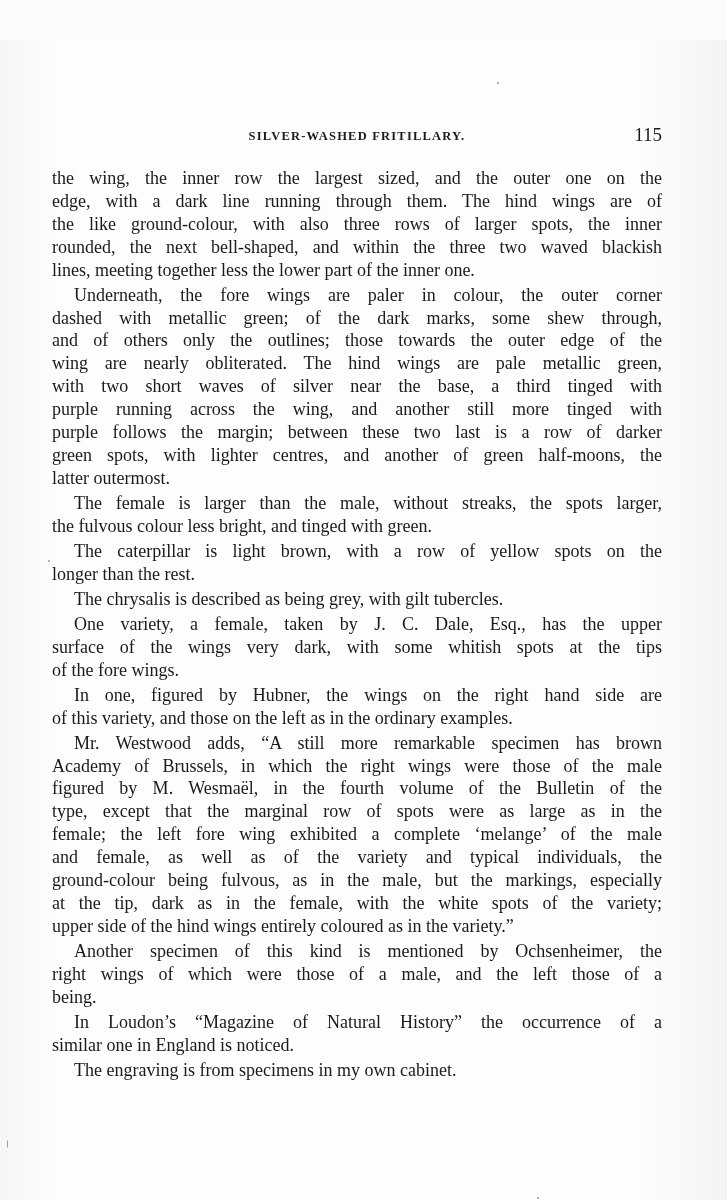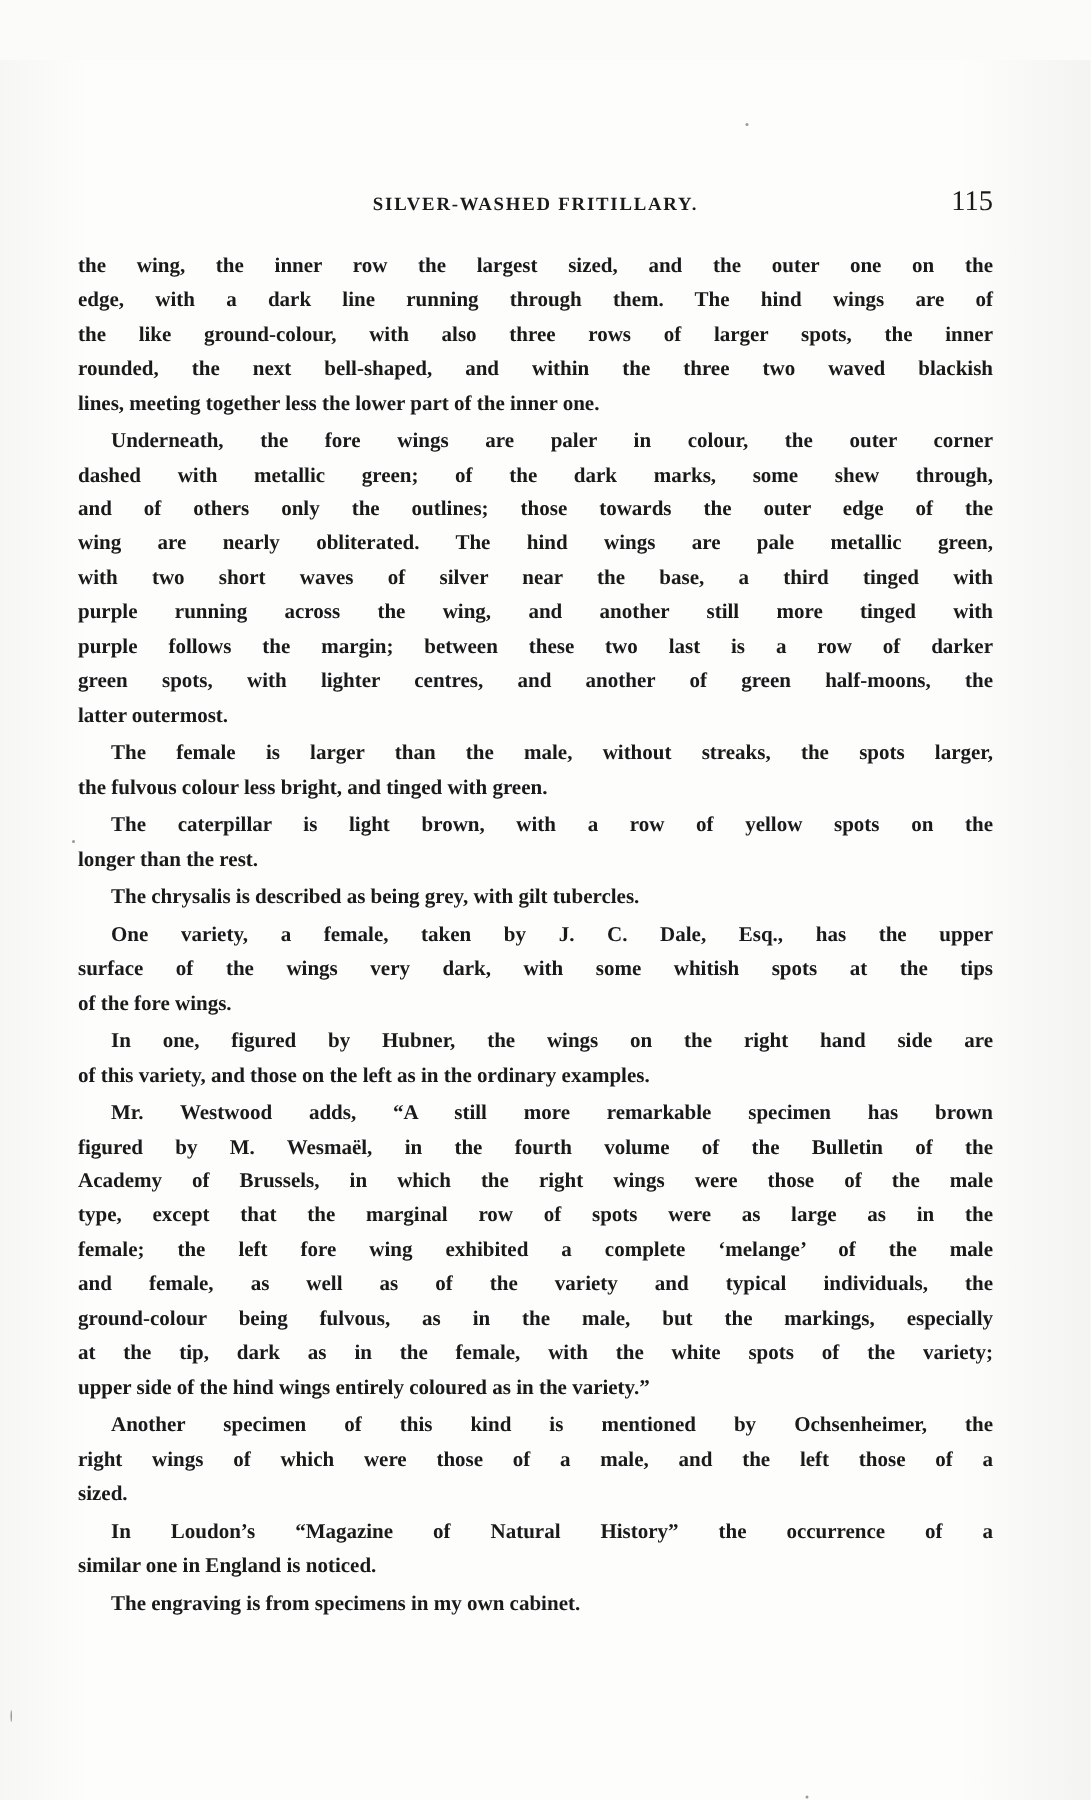--- a/index.html
+++ b/index.html
@@ -24,22 +24,22 @@
     top: 5px;
   }
   .page-number {
     position: absolute; right: 0; top: 0; font-size: 19px; font-weight: normal;
   }
   .body {
     position: absolute; top: 127px; left: 52px; width: 610px;
   }
   .line {
     display: block; height: 22.9px; line-height: 22.9px;
-    font-size: 14px; text-align: justify; text-align-last: justify;
-    white-space: nowrap; overflow: visible; font-weight: bold;
+    font-size: 18px; text-align: justify; text-align-last: justify;
+    white-space: nowrap; overflow: visible;
   }
   .line.last { text-align-last: left; }
   .line.indent { padding-left: 22px; }
   .para-gap { height: 2.2px; }
   .speck { position: absolute; width: 2px; height: 2px; background: #999; border-radius: 50%; }
 </style>
 </head>
 <body>
 
 <div class="page">
@@ -89,34 +89,34 @@
         <span class="line last">of the fore wings.</span>
       </div>
       <div class="para-gap"></div>
       <div>
         <span class="line indent">In one, figured by Hubner, the wings on the right hand side are</span>
         <span class="line last">of this variety, and those on the left as in the ordinary examples.</span>
       </div>
       <div class="para-gap"></div>
       <div>
         <span class="line indent">Mr. Westwood adds, “A still more remarkable specimen has brown</span>
+        <span class="line">Academy of Brussels, in which the right wings were those of the male</span>
         <span class="line">figured by M. Wesmaël, in the fourth volume of the Bulletin of the</span>
-        <span class="line">Academy of Brussels, in which the right wings were those of the male</span>
         <span class="line">type, except that the marginal row of spots were as large as in the</span>
         <span class="line">female; the left fore wing exhibited a complete ‘melange’ of the male</span>
         <span class="line">and female, as well as of the variety and typical individuals, the</span>
         <span class="line">ground-colour being fulvous, as in the male, but the markings, especially</span>
         <span class="line">at the tip, dark as in the female, with the white spots of the variety;</span>
         <span class="line last">upper side of the hind wings entirely coloured as in the variety.”</span>
       </div>
       <div class="para-gap"></div>
       <div>
         <span class="line indent">Another specimen of this kind is mentioned by Ochsenheimer, the</span>
         <span class="line">right wings of which were those of a male, and the left those of a</span>
-        <span class="line last">sized.</span>
+        <span class="line last">being.</span>
       </div>
       <div class="para-gap"></div>
       <div>
         <span class="line indent">In Loudon’s “Magazine of Natural History” the occurrence of a</span>
         <span class="line last">similar one in England is noticed.</span>
       </div>
       <div class="para-gap"></div>
       <div>
         <span class="line indent last">The engraving is from specimens in my own cabinet.</span>
       </div>

